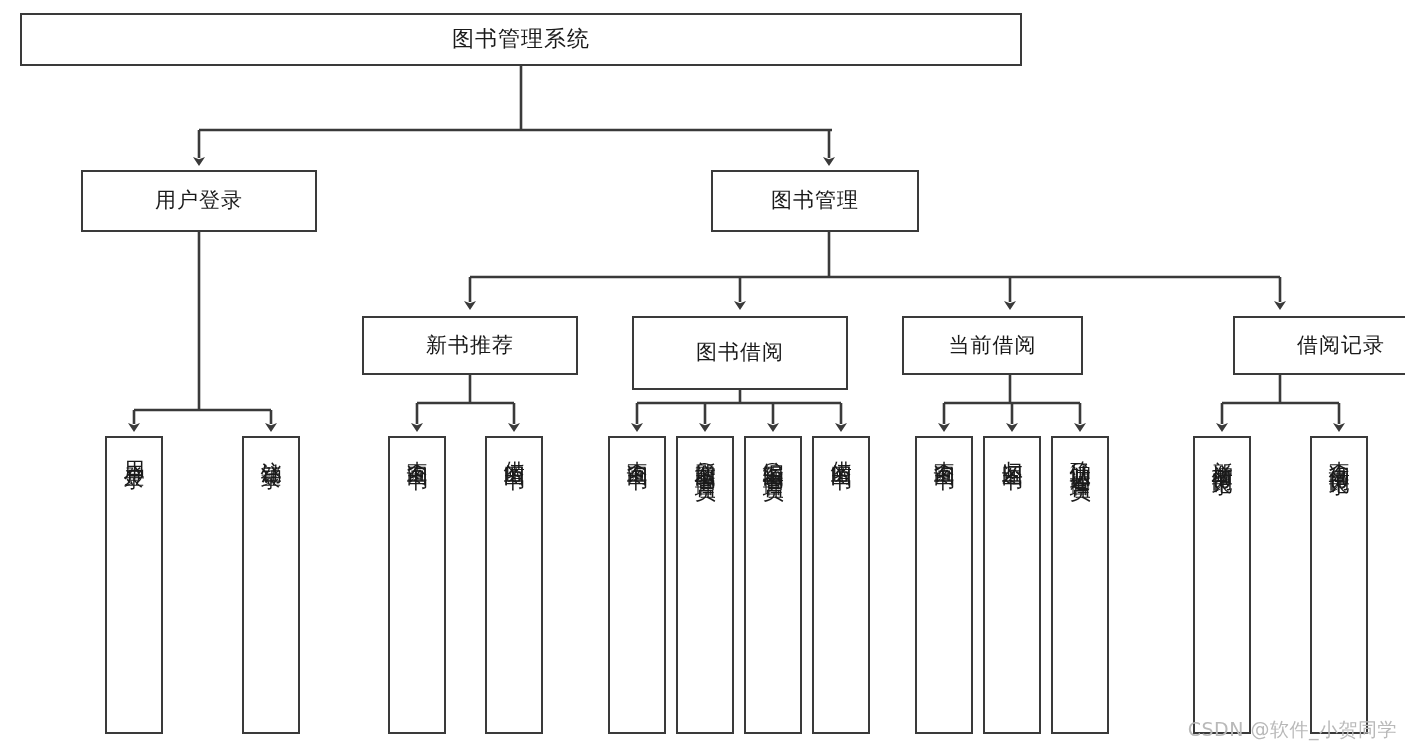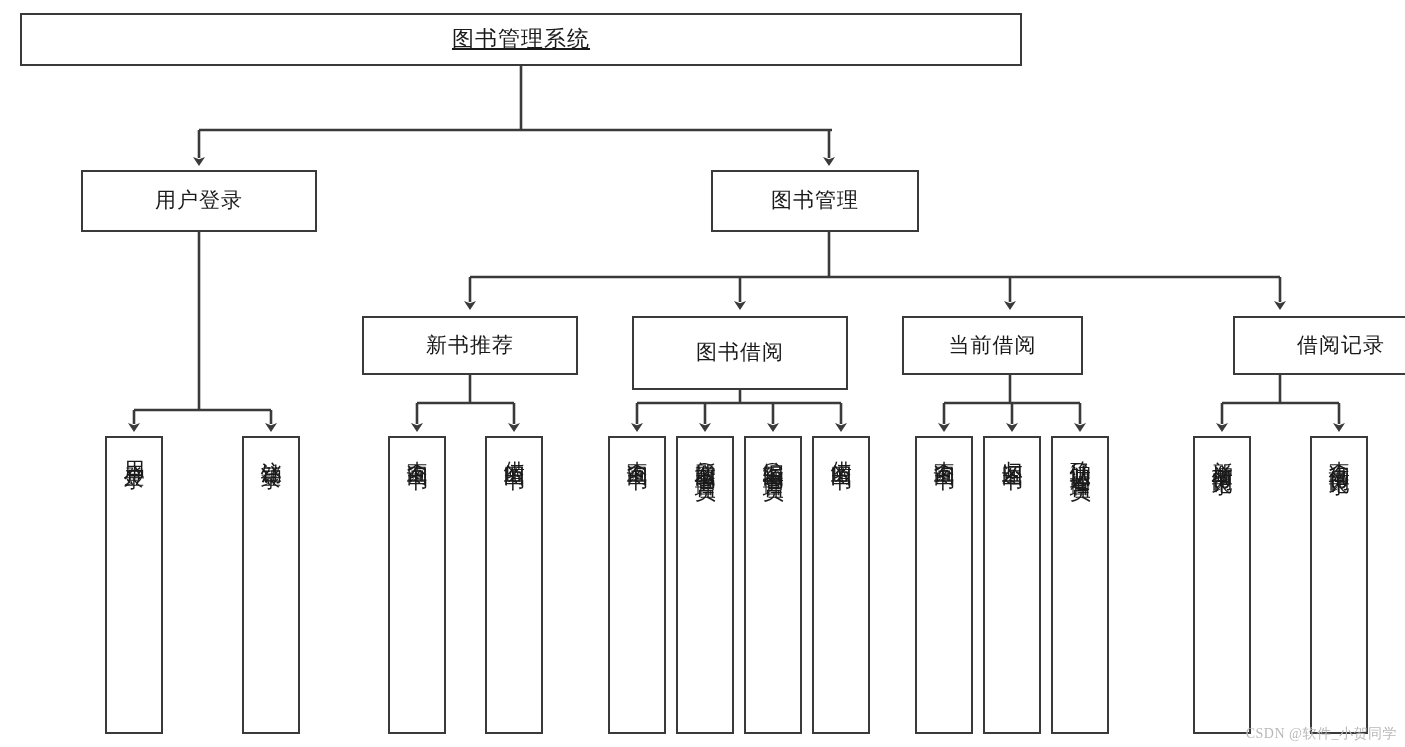--- a/index.html
+++ b/index.html
@@ -38,46 +38,44 @@
     z-index: 2;
   }
   .node.horiz {
     font-size: 21px;
     letter-spacing: 1px;
     line-height: 1.2;
     text-align: center;
   }
   .node.root {
     font-size: 22px;
-    text-decoration: underline;
   }
   .node.leaf {
     align-items: flex-start;
     justify-content: center;
     padding-top: 6px;
   }
   .node.leaf .vtext {
     writing-mode: vertical-rl;
     text-orientation: upright;
     font-size: 21px;
     line-height: 1.06;
     letter-spacing: 3px;
     white-space: nowrap;
     display: block;
   }
   .watermark {
     position: absolute;
     right: 8px;
     bottom: 4px;
-    font-size: 14px;
+    font-size: 19px;
     color: #b9b9b9;
     letter-spacing: 0.5px;
     z-index: 5;
     white-space: nowrap;
-    font-family: Liberation Serif, serif;
   }
 </style>
 </head>
 <body>
 
 <div id="canvas">
 
   <svg id="edges" viewBox="0 0 1405 747" xmlns="http://www.w3.org/2000/svg">
     <defs>
       <marker id="arrow" markerWidth="10" markerHeight="12" refX="1" refY="6" orient="auto" markerUnits="userSpaceOnUse">

